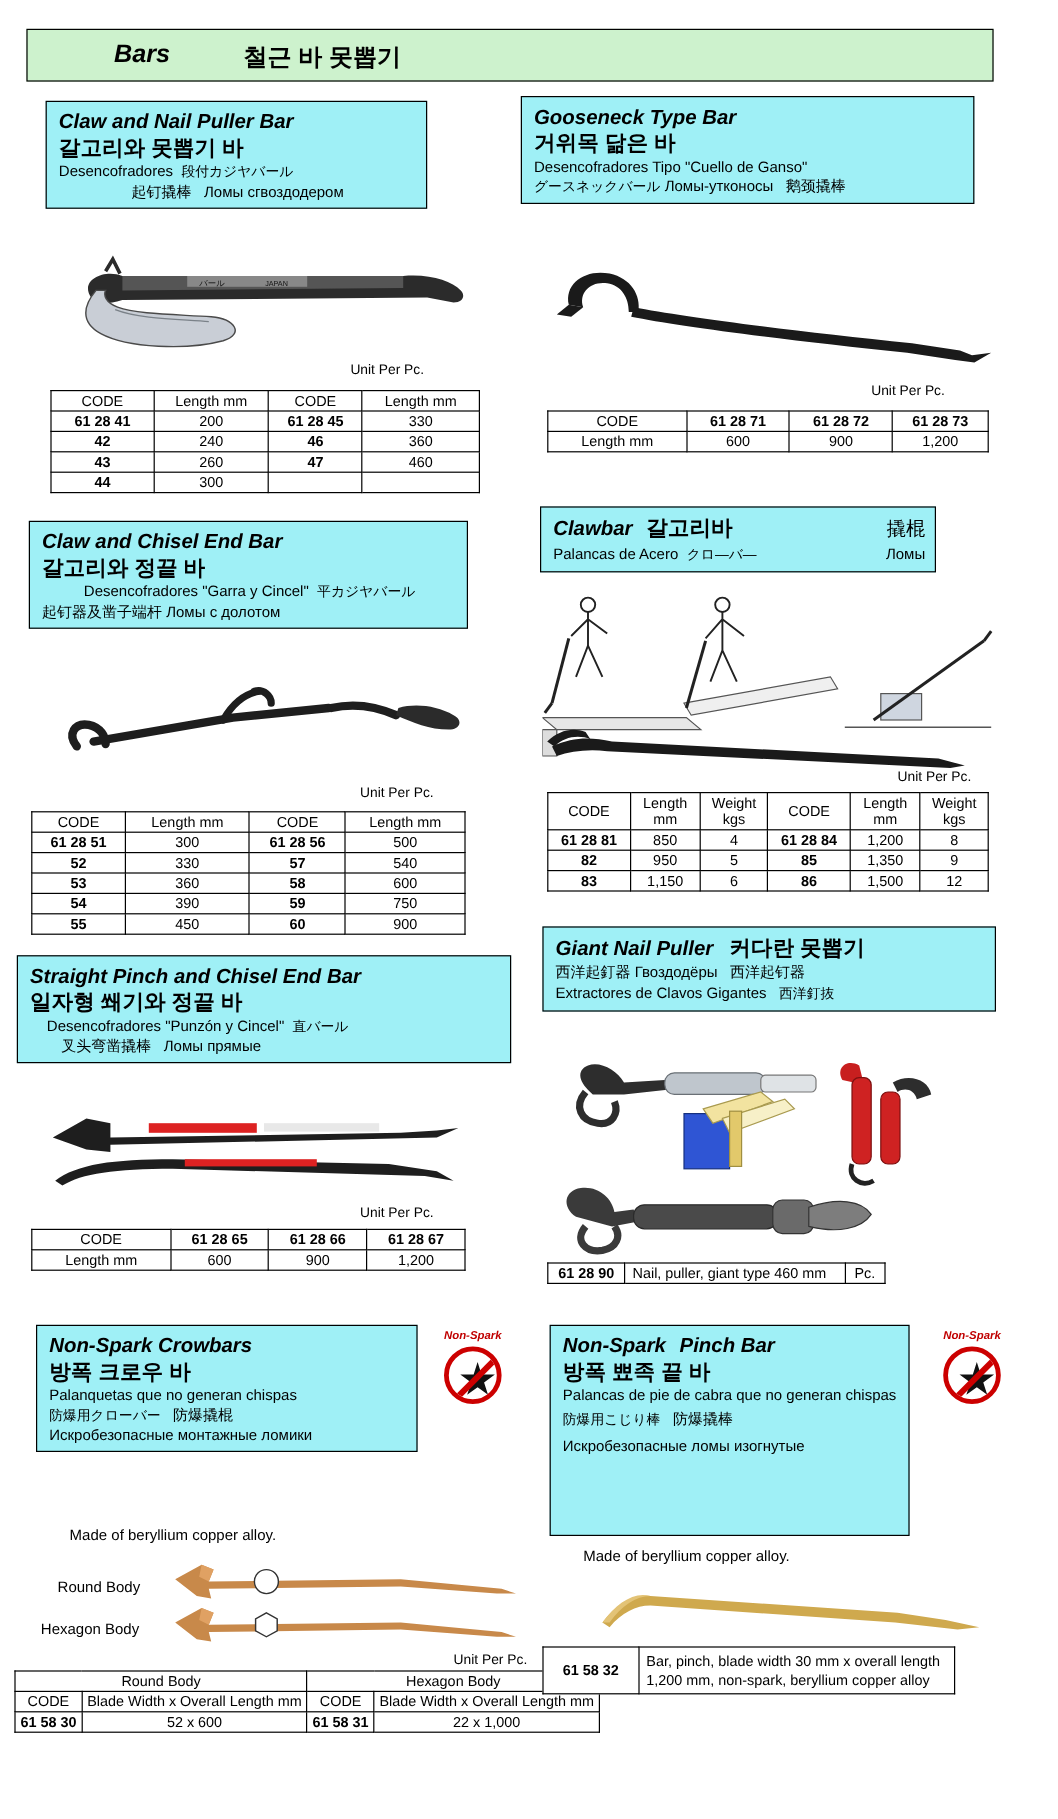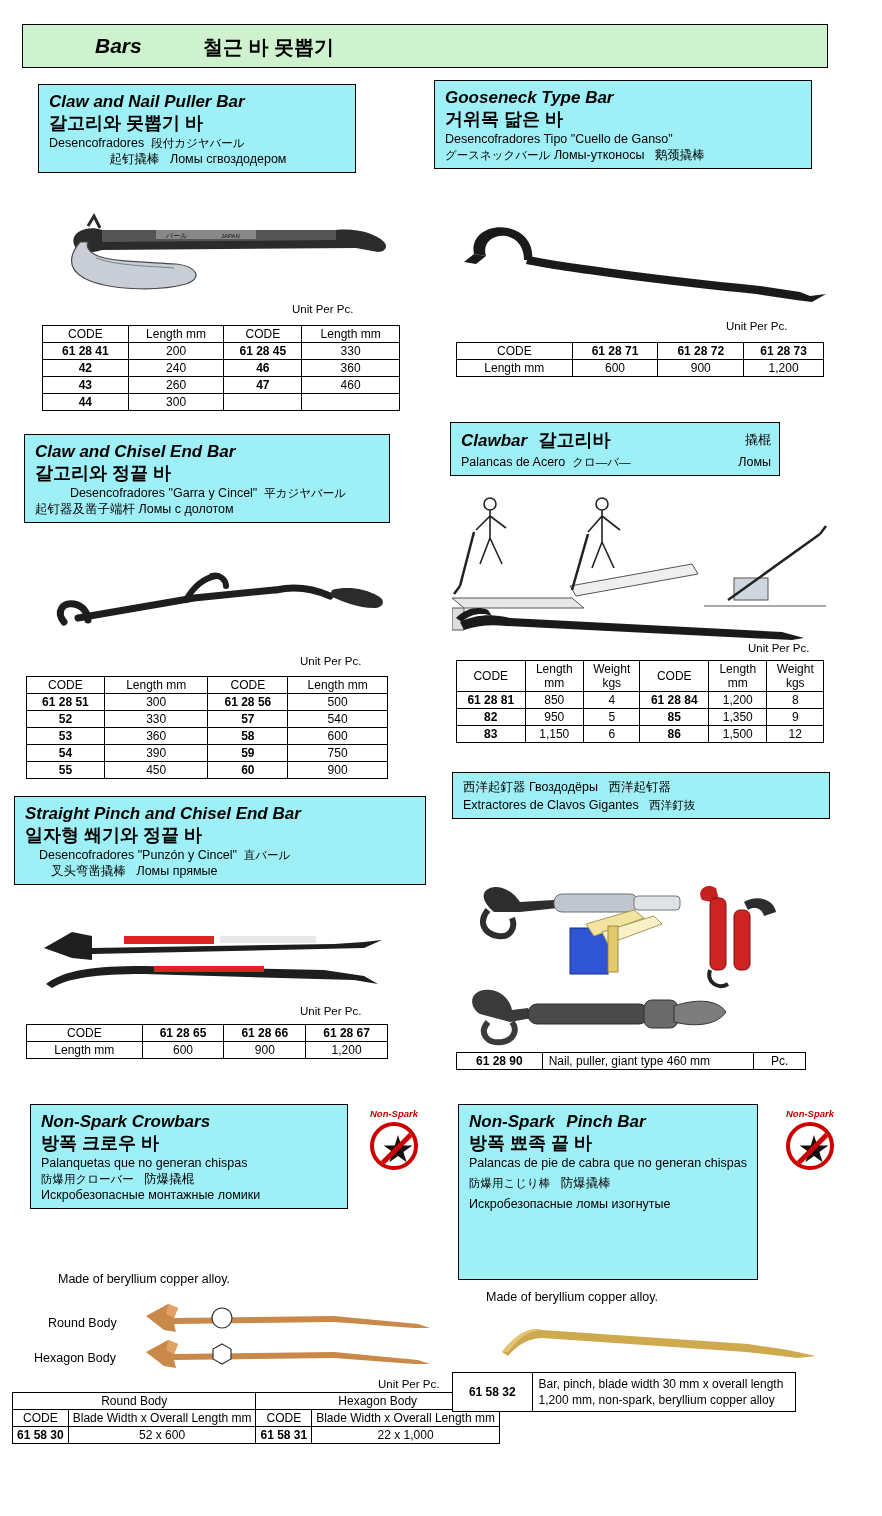--- a/index.html
+++ b/index.html
@@ -297,21 +297,21 @@
         <td>900</td>
         <td>1,200</td>
       </tr>
     </tbody>
   </table>
 
   <div class="tbox" style="left:450px; top:422px; width:330px;">
     <div style="position:relative;">
       <span class="ttl">Clawbar</span>
       <span class="ko" style="margin-left:8px;">갈고리바</span>
-      <span style="position:absolute; right:0; top:2px; font-size:13px;">撬棍</span>
+      <span style="position:absolute; right:0; top:2px; font-size:16px;">撬棍</span>
     </div>
     <div class="sub" style="position:relative; margin-top:2px;">
       <span>Palancas de Acero</span>
       &nbsp;<span class="jp">クロ―バ―</span>
       <span style="position:absolute; right:0; top:0;">Ломы</span>
     </div>
   </div>
 
   <svg class="art" style="left:452px; top:490px;" width="376" height="152" viewBox="0 0 376 152">
 
@@ -375,20 +375,24 @@
         <td>1,150</td>
         <td>6</td>
         <td class="code">86</td>
         <td>1,500</td>
         <td>12</td>
       </tr>
     </tbody>
   </table>
 
   <div class="tbox" style="left:452px; top:772px; width:378px;">
+    <div>
+      <span class="ttl">Giant Nail Puller</span>
+      <span class="ko" style="margin-left:10px;">커다란 못뽑기</span>
+    </div>
     <div class="sub">
       <span>西洋起釘器</span>
       <span>Гвоздодёры</span>
       &nbsp;&nbsp;<span>西洋起钉器</span>
     </div>
     <div class="sub" style="margin-top:2px;">
       <span>Extractores de Clavos Gigantes</span>
       &nbsp;&nbsp;<span class="jp">西洋釘抜</span>
     </div>
   </div>
@@ -411,21 +415,21 @@
     <path d="M286,36 C300,28 316,34 318,46 L306,50 C304,42 296,40 290,44 Z" fill="#2d2d2d"></path>
     <path d="M252,104 C248,116 260,124 270,118" fill="none" stroke="#222" stroke-width="4"></path>
 
     <path d="M22,148 C10,140 12,126 26,124 C40,122 52,132 54,144 L70,142 L74,152 L52,156 Z" fill="#3a3a3a"></path>
     <rect x="70" y="138" width="120" height="20" rx="9" fill="#4a4a4a" stroke="#2a2a2a"></rect>
     <rect x="186" y="134" width="34" height="28" rx="8" fill="#6a6a6a" stroke="#333"></rect>
     <path d="M216,140 C240,132 260,134 268,146 C260,158 240,162 216,156 Z" fill="#7d7d7d" stroke="#333"></path>
     <path d="M30,156 C20,168 30,178 44,176 C56,174 60,164 54,156" fill="none" stroke="#3a3a3a" stroke-width="6"></path>
   </svg>
 
-  <table class="d" style="left:456px; top:1052px; width:350px;">
+  <table class="d" style="left:456px; top:1052px; width:282px;">
     <tbody>
       <tr>
         <td class="code" style="width:86px;">61 28 90</td>
         <td style="width:212px; text-align:left; padding-left:6px;">Nail, puller, giant type 460 mm</td>
         <td style="width:52px;">Pc.</td>
       </tr>
     </tbody>
   </table>
 
   <div class="tbox" style="left:30px; top:1104px; width:318px;">

